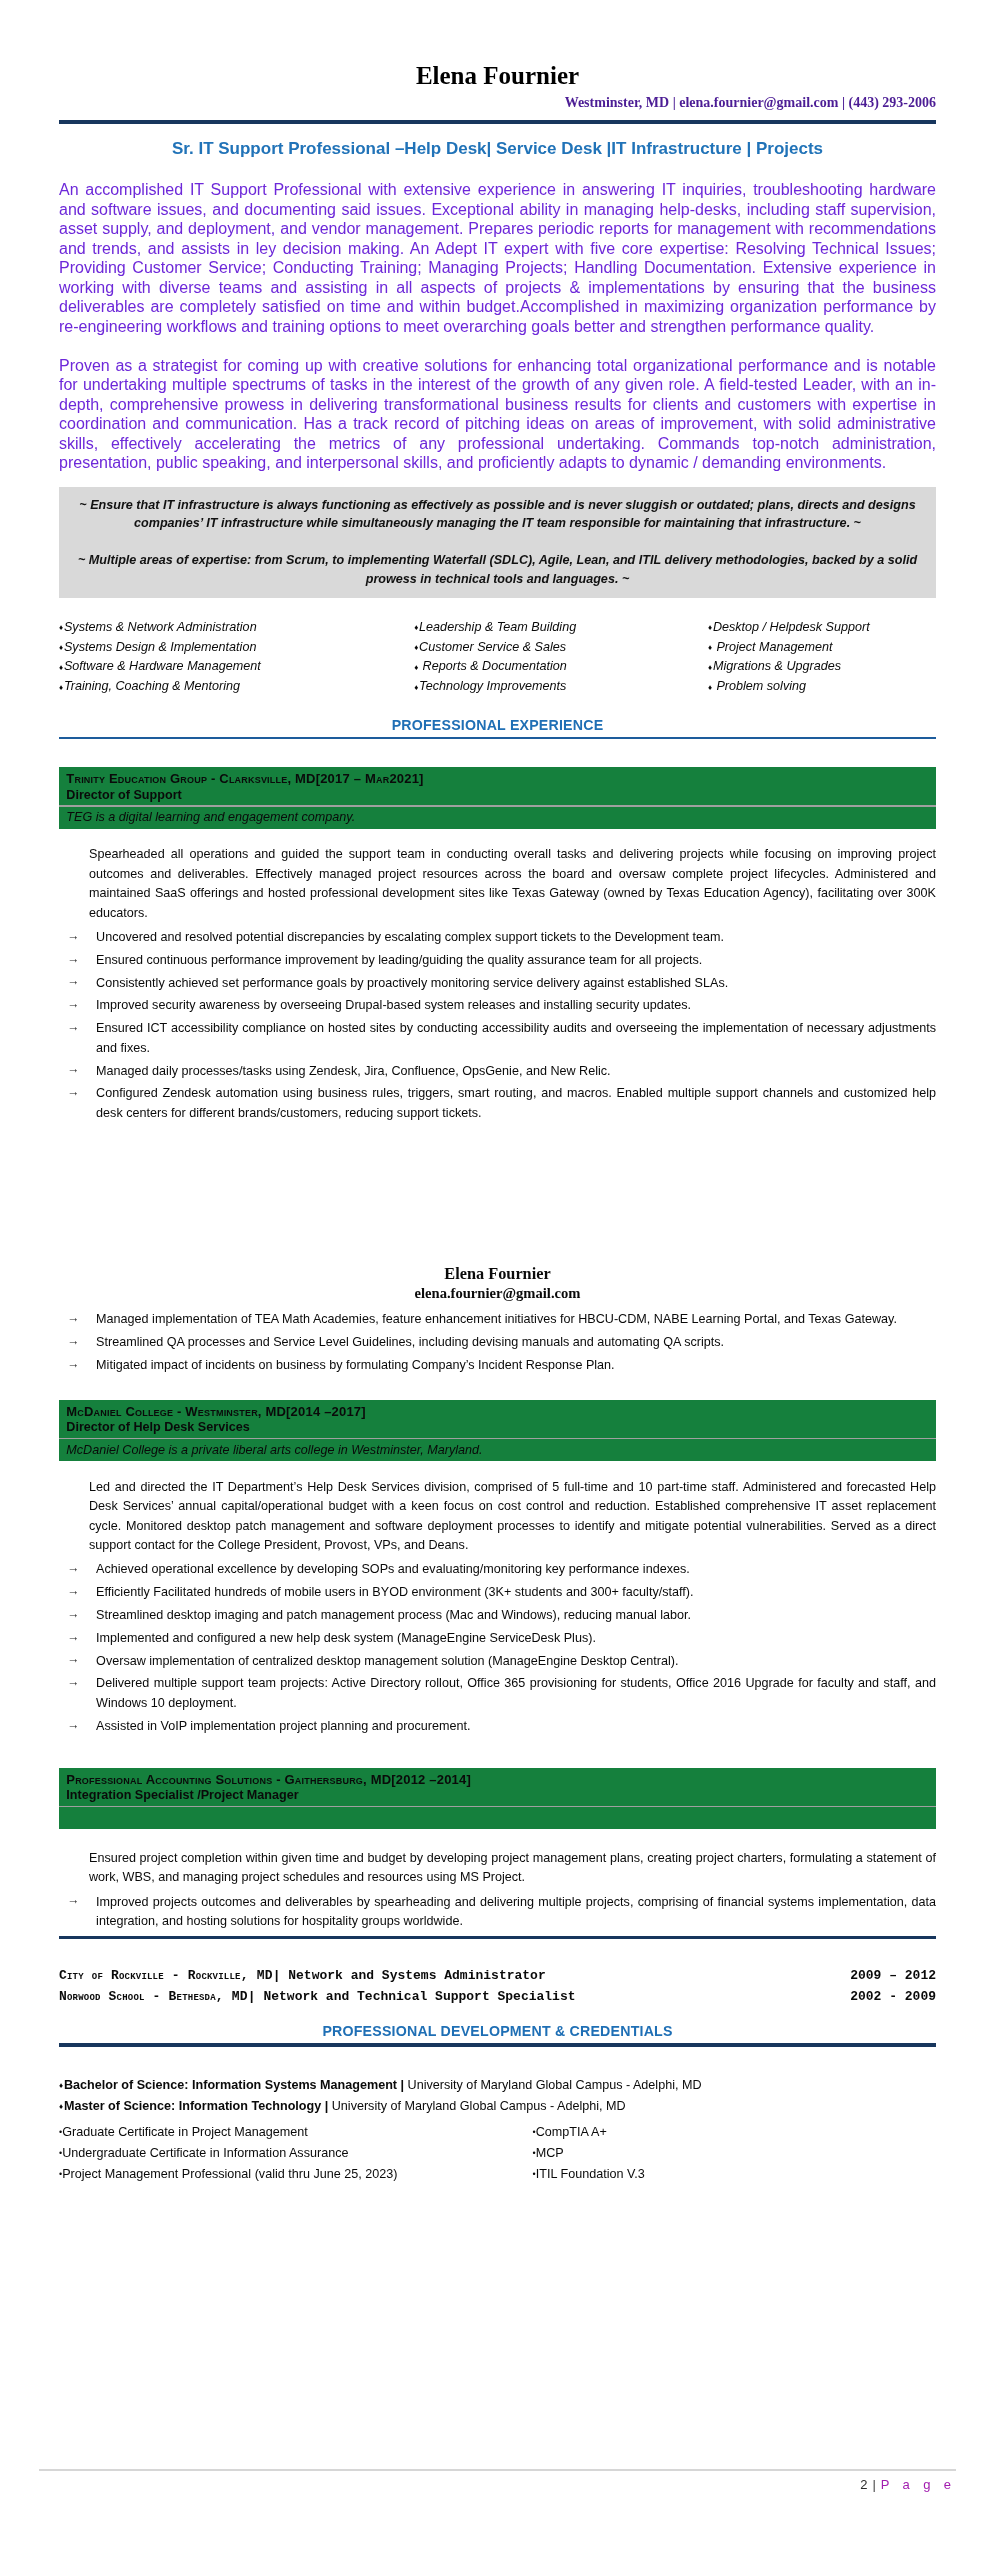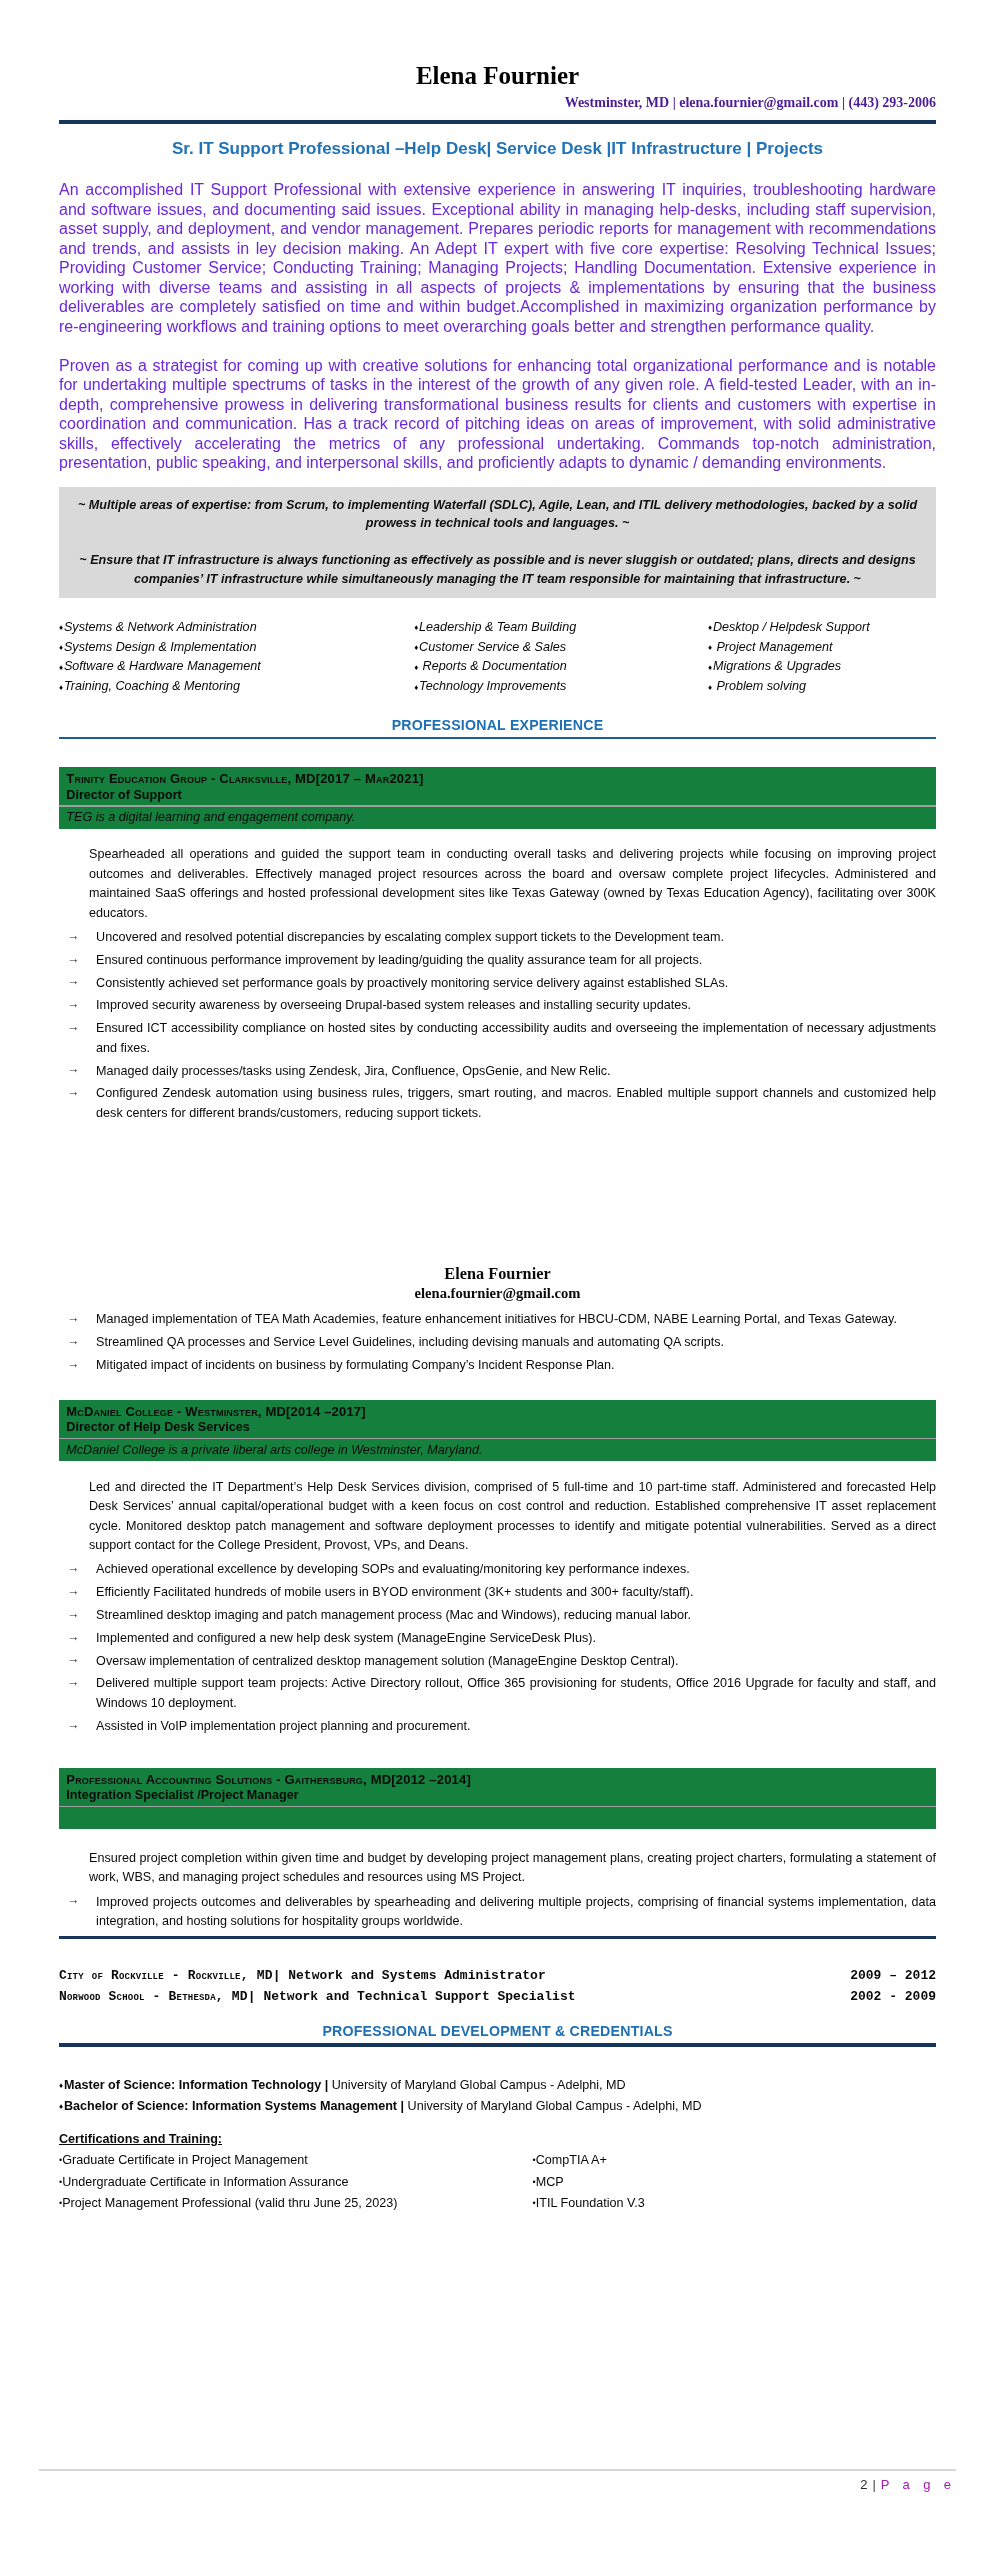--- a/index.html
+++ b/index.html
@@ -126,22 +126,22 @@
 
     <div class="name1">Elena Fournier</div>
     <div class="contact">Westminster, MD | elena.fournier@gmail.com | (443) 293-2006</div>
     <div class="navy-rule"></div>
     <div class="main-title">Sr. IT Support Professional –Help Desk| Service Desk |IT Infrastructure | Projects</div>
 
     <div class="para">An accomplished IT Support Professional with extensive experience in answering IT inquiries, troubleshooting hardware and software issues, and documenting said issues. Exceptional ability in managing help-desks, including staff supervision, asset supply, and deployment, and vendor management. Prepares periodic reports for management with recommendations and trends, and assists in ley decision making. An Adept IT expert with five core expertise: Resolving Technical Issues; Providing Customer Service; Conducting Training; Managing Projects; Handling Documentation. Extensive experience in working with diverse teams and assisting in all aspects of projects &amp; implementations by ensuring that the business deliverables are completely satisfied on time and within budget.Accomplished in maximizing organization performance by re-engineering workflows and training options to meet overarching goals better and strengthen performance quality.</div>
     <div class="para" style="margin-top:19.5px">Proven as a strategist for coming up with creative solutions for enhancing total organizational performance and is notable for undertaking multiple spectrums of tasks in the interest of the growth of any given role. A field-tested Leader, with an in-depth, comprehensive prowess in delivering transformational business results for clients and customers with expertise in coordination and communication. Has a track record of pitching ideas on areas of improvement, with solid administrative skills, effectively accelerating the metrics of any professional undertaking. Commands top-notch administration, presentation, public speaking, and interpersonal skills, and proficiently adapts to dynamic / demanding environments.</div>
 
     <div class="highlight-box">
+      <div class="hl">~ Ensure that IT infrastructure is always functioning as effectively as possible and is never sluggish or outdated; plans, directs and designs companies’ IT infrastructure while simultaneously managing the IT team responsible for maintaining that infrastructure. ~</div>
       <div class="hl">~ Multiple areas of expertise: from Scrum, to implementing Waterfall (SDLC), Agile, Lean, and ITIL delivery methodologies, backed by a solid prowess in technical tools and languages. ~</div>
-      <div class="hl">~ Ensure that IT infrastructure is always functioning as effectively as possible and is never sluggish or outdated; plans, directs and designs companies’ IT infrastructure while simultaneously managing the IT team responsible for maintaining that infrastructure. ~</div>
     </div>
 
     <div class="skills">
       <div class="skill-col1">
           <div class="skill"><span class="dia">♦</span><span>Systems &amp; Network Administration</span></div>
           <div class="skill"><span class="dia">♦</span><span>Systems Design &amp; Implementation</span></div>
           <div class="skill"><span class="dia">♦</span><span>Software &amp; Hardware Management</span></div>
           <div class="skill"><span class="dia">♦</span><span>Training, Coaching &amp; Mentoring</span></div>
         </div>
       <div class="skill-col2">
@@ -291,28 +291,27 @@
         </div>
         <div class="prior-dates">2002 - 2009</div>
       </div>
       </div>
 
     <div class="sec-head" style="margin-top:16.3px">PROFESSIONAL DEVELOPMENT &amp; CREDENTIALS</div>
     <div class="sec-rule2"></div>
 
     <div class="edu-list">
         <div class="edu-row">
+        <span class="dia">♦</span><span class="edu-degree">Bachelor of Science: Information Systems Management |</span><span> University of Maryland Global Campus - Adelphi, MD</span>
+      </div>
+        <div class="edu-row">
         <span class="dia">♦</span><span class="edu-degree">Master of Science: Information Technology |</span><span> University of Maryland Global Campus - Adelphi, MD</span>
       </div>
-        <div class="edu-row">
-        <span class="dia">♦</span><span class="edu-degree">Bachelor of Science: Information Systems Management |</span><span> University of Maryland Global Campus - Adelphi, MD</span>
-      </div>
-      </div>
-
-    <div class="cert-head">Certifications and Training:</div>
+      </div>
+
     <div class="cert-cols">
       <div class="cert-col-left">
           <div class="cert-item"><span class="dot">•</span><span>Graduate Certificate in Project Management</span></div>
           <div class="cert-item"><span class="dot">•</span><span>Undergraduate Certificate in Information Assurance</span></div>
           <div class="cert-item"><span class="dot">•</span><span>Project Management Professional (valid thru June 25, 2023)</span></div>
         </div>
       <div class="cert-col-right">
           <div class="cert-item"><span class="dot">•</span><span>CompTIA A+</span></div>
           <div class="cert-item"><span class="dot">•</span><span>MCP</span></div>
           <div class="cert-item"><span class="dot">•</span><span>ITIL Foundation V.3</span></div>

